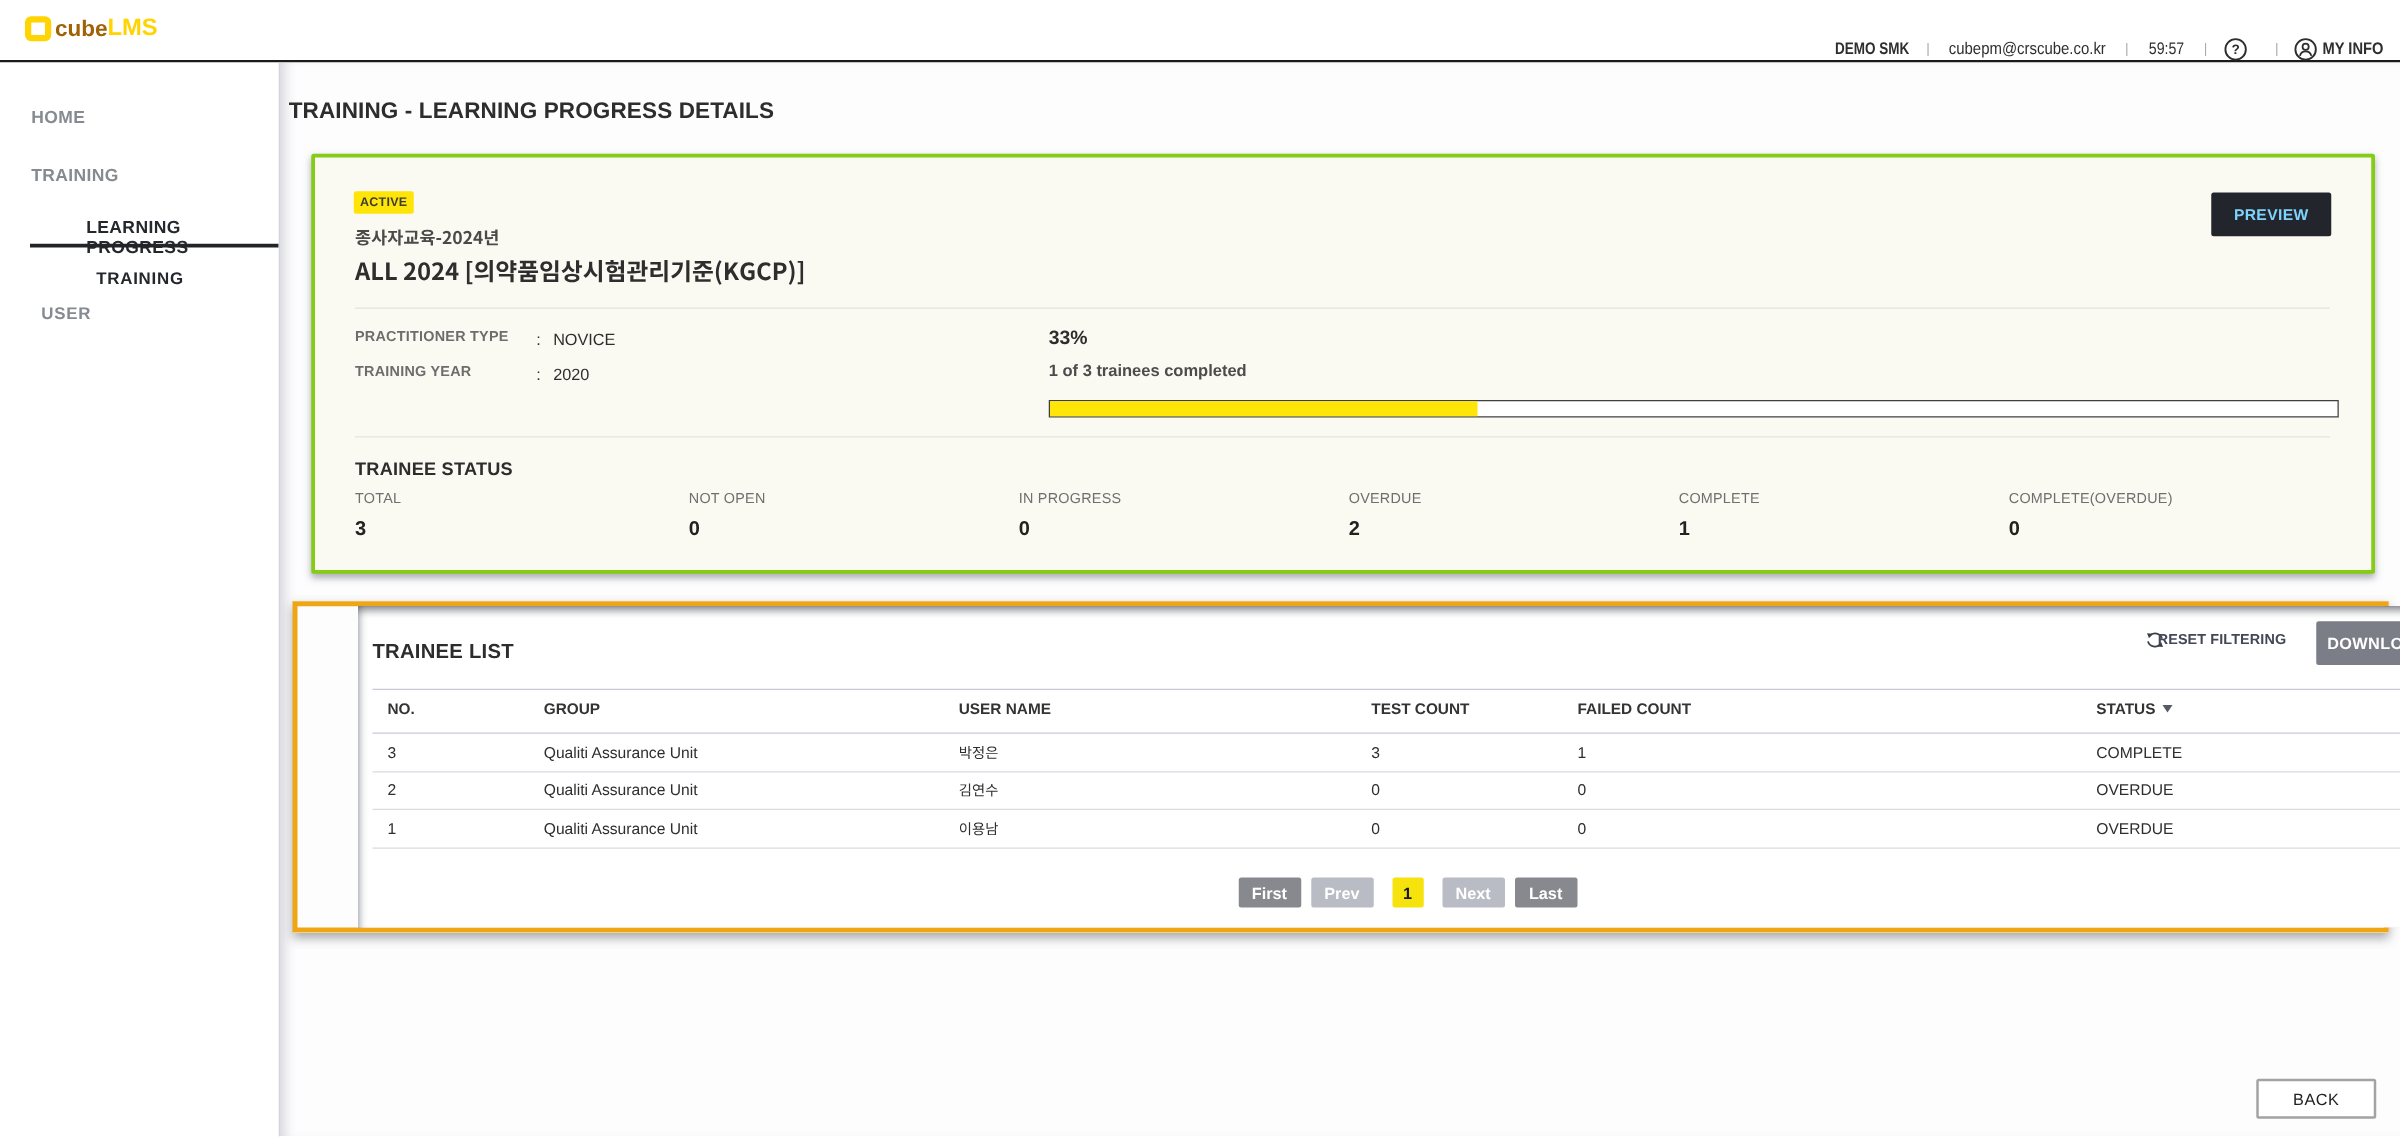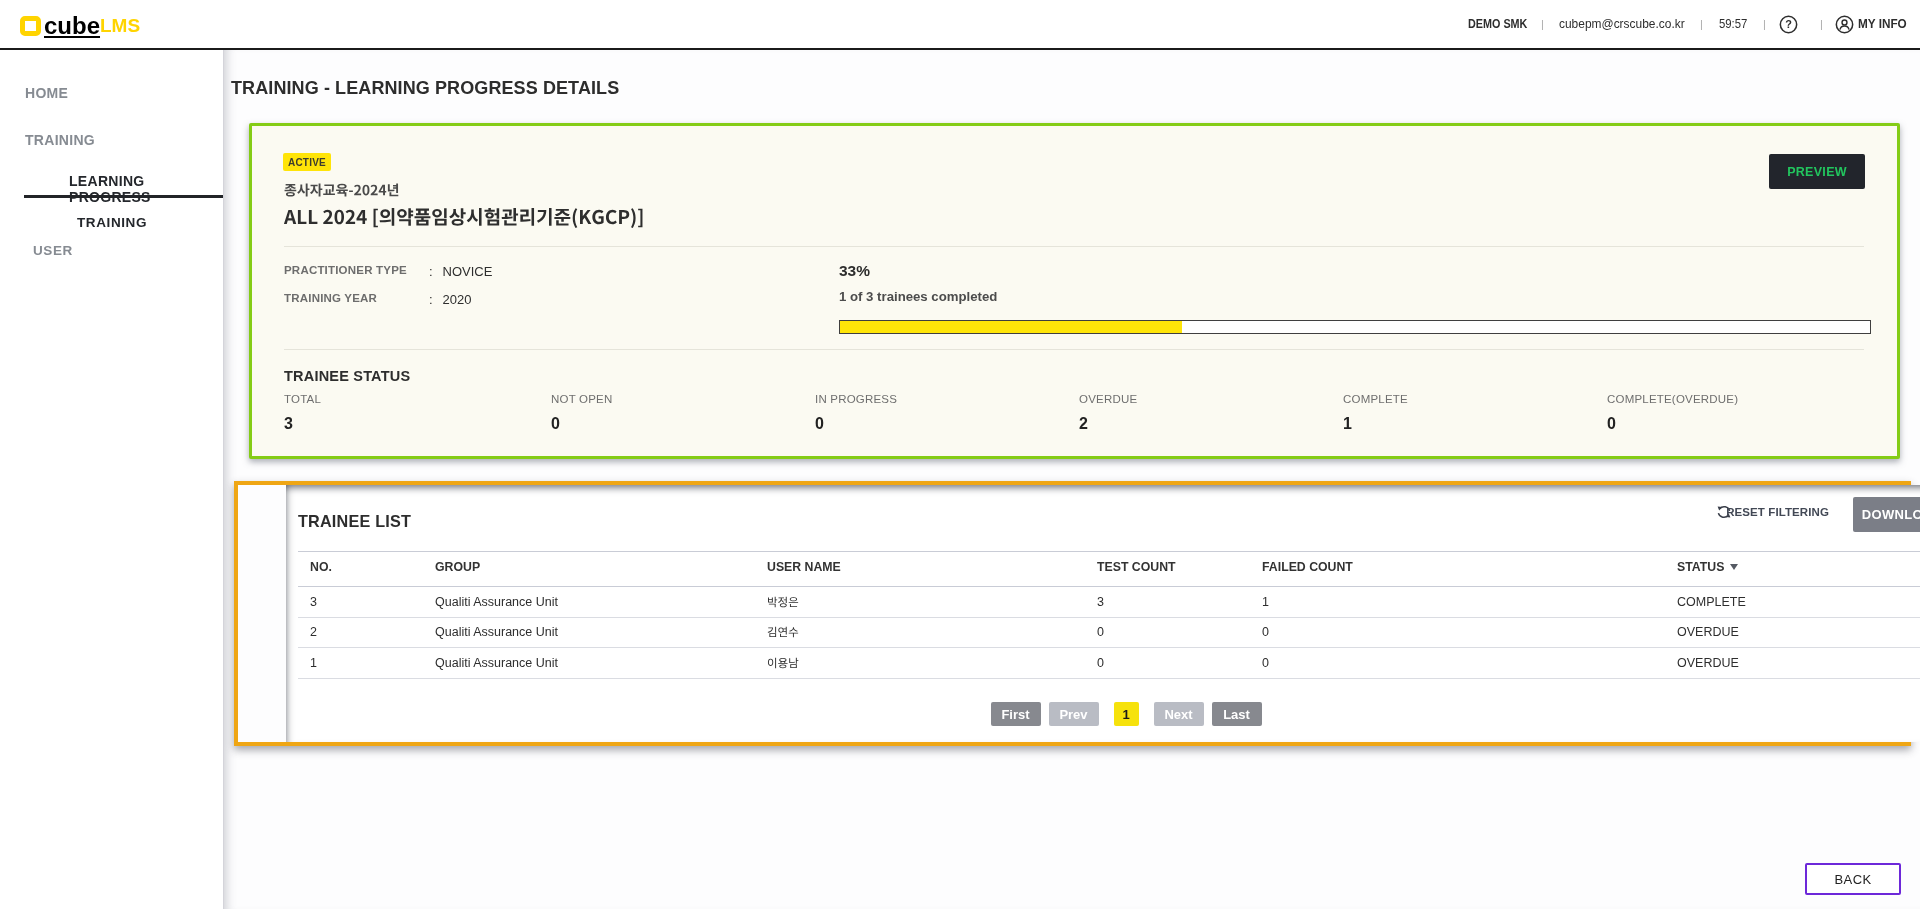--- a/index.html
+++ b/index.html
@@ -1,23 +1,23 @@
 <!DOCTYPE html>
 <html><head>
 <meta charset="utf-8">
 <style>
   * { margin:0; padding:0; box-sizing:border-box; }
   html,body { width:1920px; height:911px; background:#fff; font-family:"Liberation Sans", sans-serif; overflow:hidden; }
   
   .hdr { position:relative; height:50px; background:#fff; border-bottom:2px solid #1b1b1b; }
   .logo { position:absolute; left:20px; top:12px; display:flex; align-items:center; }
   .logo .sq { width:21px; height:20px; border:5px solid #ffd400; border-radius:5px; background:#fff; }
-  .logo .cube { font-size:24px; font-weight:bold; color:#000000; letter-spacing:0; margin-left:3px;text-decoration:underline; }
+  .logo .cube { font-size:18px; font-weight:bold; color:#a16207; letter-spacing:0; margin-left:3px; }
   .logo .lms { font-size:19px; font-weight:bold; color:#ffd400; }
-  .hright { position:absolute; left:0; top:0; width:1592px; height:48px; font-size:13.5px; color:#2e2e2e; }
+  .hright { position:absolute; left:0; top:15px; width:1592px; height:48px; font-size:13.5px; color:#2e2e2e; }
   .hright .it { position:absolute; top:0; height:48px; line-height:48px; transform-origin:left center; white-space:nowrap; }
   .hright .sep { color:#aaa; font-size:11px; }
   .b { font-weight:bold; }
   .hico { width:19px; height:19px; position:absolute; top:15px; }
   
   .wrap { display:flex; height:859px; }
   .side { width:223px; background:#fff; position:relative; flex:none; }
   .side .m { position:absolute; left:25px; font-size:14px; font-weight:bold; letter-spacing:0.3px; }
   .side .s { position:absolute; left:33px; font-size:13.5px; font-weight:bold; letter-spacing:0.6px; }
   .gray { color:#868b92; }
@@ -26,21 +26,21 @@
   .content { flex:1; position:relative; background:#fdfdfe; border-left:1px solid #d4d4da;
              box-shadow:inset 10px 0 10px -7px rgba(80,85,100,0.25); height:859px; }
   h1.pt { position:absolute; left:7px; top:28px; font-size:18px; font-weight:bold; color:#2d2d2d; letter-spacing:0.1px; }
   
   .card1 { position:absolute; left:25px; top:73px; width:1651px; height:336px; background:#fbfaf2;
            border:3px solid #84cc16; border-radius:2px; box-shadow:0 3px 6px rgba(90,95,110,0.5); }
   .badge { position:absolute; left:31px; top:27px; background:#ffe408; color:#3d3d2f; font-size:10px; font-weight:bold;
            padding:4px 5px 3px; border-radius:2px; letter-spacing:0.2px; }
   .ksub { position:absolute; left:32px; top:53px; }
   .ktitle { position:absolute; left:32px; top:76px; }
-  .pvw { position:absolute; right:32px; top:28px; width:96px; height:35px; background:#22252c; color:#22c55e;
+  .pvw { position:absolute; right:32px; top:28px; width:96px; height:35px; background:#22252c; color:#7dd3fc;
          font-size:12.5px; font-weight:bold; border:none; border-radius:2px; letter-spacing:0.3px; }
   .hr1 { position:absolute; left:32px; right:33px; top:120px; height:1px; background:#e5e4da; }
   .flabel { font-size:11.5px; font-weight:bold; color:#6d6d6d; letter-spacing:0.2px; white-space:nowrap; }
   .fval { font-size:13px; color:#2e2e2e; }
   .frow { position:absolute; left:32px; display:flex; }
   .frow .flabel { width:145px; }
   .frow .colon { width:13.5px; color:#2e2e2e; font-size:13px; }
   .pct { position:absolute; left:587px; top:136px; font-size:15.5px; font-weight:bold; color:#2d2d2d; }
   .pctsub { position:absolute; left:587px; top:163px; font-size:13.2px; font-weight:bold; color:#4c4c4c; }
   .pbar { position:absolute; left:587px; top:194px; width:1032px; height:14px; background:#fff; border:1px solid #3f3f3f; }
@@ -67,21 +67,21 @@
   .tri { display:inline-block; width:0; height:0; border-left:4.5px solid transparent; border-right:4.5px solid transparent;
          border-top:6px solid #555a63; margin-left:6px; vertical-align:1px; }
   .pgwrap { position:absolute; left:11px; right:0; top:217px; display:flex; justify-content:center; gap:8px; }
   .pnum { margin:0 7px; }
   .pbtn { height:24px; min-width:50px; border:none; border-radius:2px; color:#fff; font-size:13px; font-weight:bold;
           font-family:"Liberation Sans",sans-serif; padding:0 10px; }
   .pdark { background:#87898f; }
   .plight { background:#b9bcc4; }
   .pnum { background:#f6e20c; color:#1a1a1a; min-width:25px; width:25px; padding:0; }
   
-  .back { position:absolute; right:19px; bottom:14px; width:96px; height:32px; background:#fff; border:2px solid #6d28d9;
+  .back { position:absolute; right:19px; bottom:14px; width:96px; height:32px; background:#fff; border:2px solid #a3a3a3;
           border-radius:2px; font-size:13px; color:#222; font-family:"Liberation Sans",sans-serif; letter-spacing:0.4px; }
 </style>
 </head>
 <body>
 <div class="hdr">
   <div class="logo">
       <div class="sq"></div>
       <span class="cube">cube</span>
       <span class="lms">LMS</span>
     </div>

